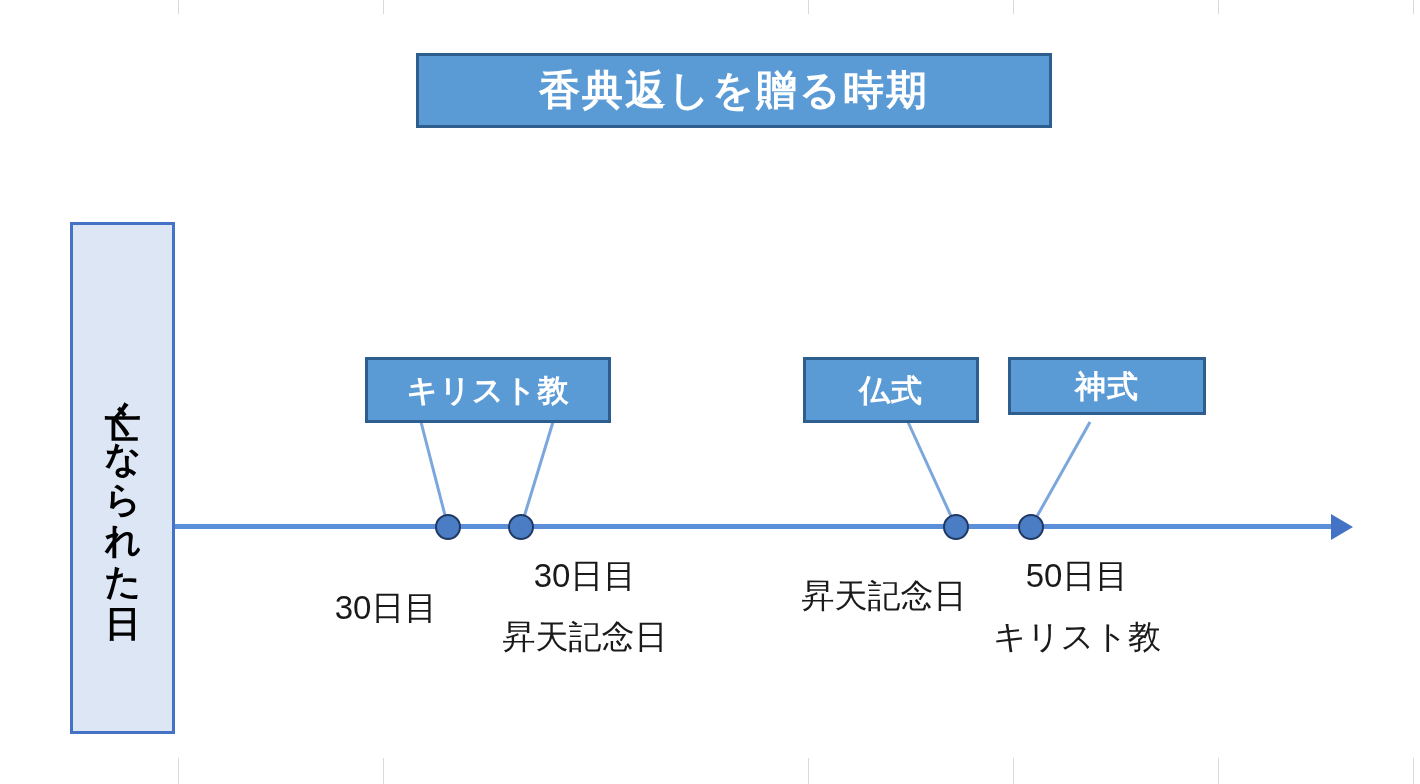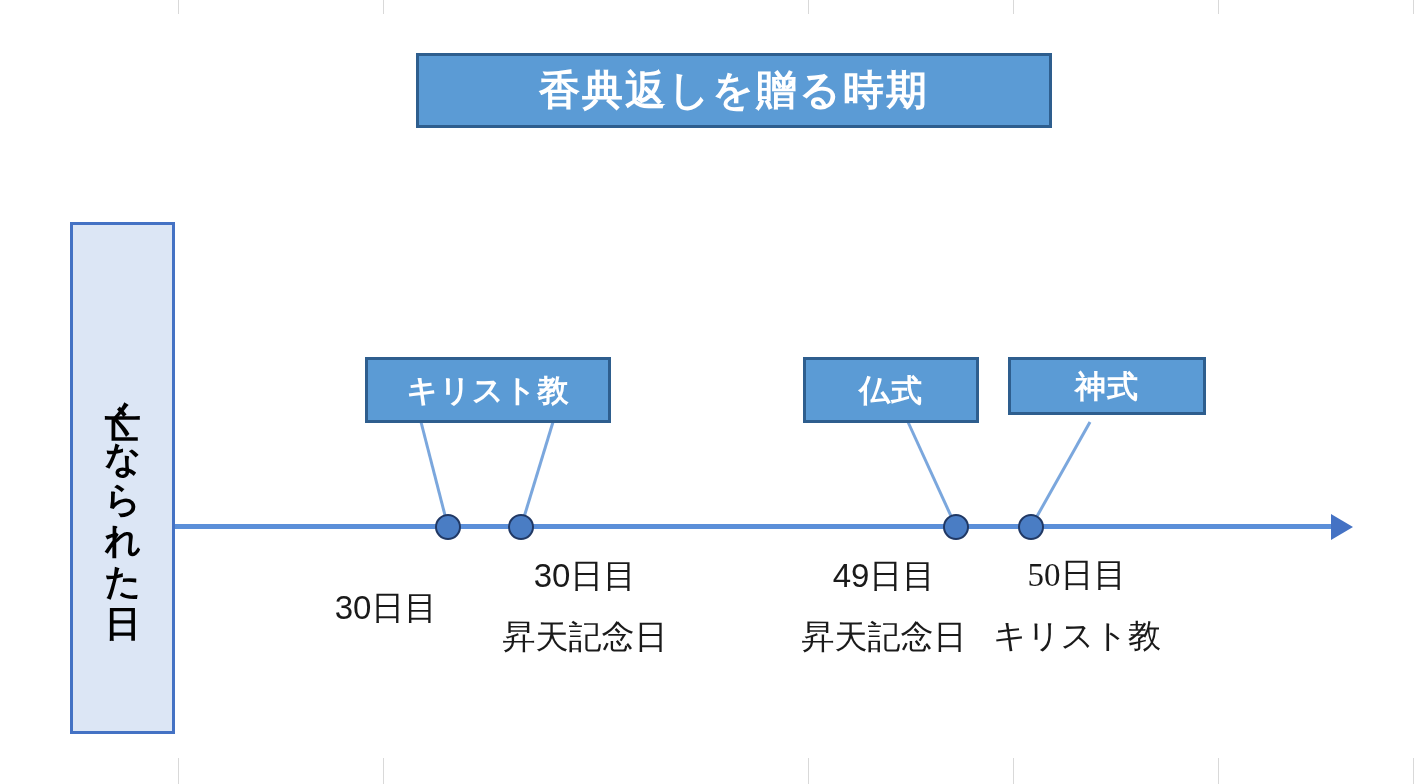--- a/index.html
+++ b/index.html
@@ -207,22 +207,21 @@
   <div class="caption" style="left:386px; top:587px;">
     <span class="cap-line">30日目</span>
   </div>
 
   <div class="caption" style="left:585px; top:555px;">
     <span class="cap-line">30日目</span>
     <span class="cap-sub">昇天記念日</span>
   </div>
 
   <div class="caption" style="left:884px; top:555px;">
-    <span class="cap-line">49日目</span>
     <span class="cap-sub">昇天記念日</span>
   </div>
 
-  <div class="caption" style="left:1077px; top:555px;font-family:Liberation Serif, serif;">
+  <div class="caption" style="left:1077px; top:555px;">
     <span class="cap-line">50日目</span>
     <span class="cap-sub">キリスト教</span>
   </div>
 
 </div>
 
 </body></html>

